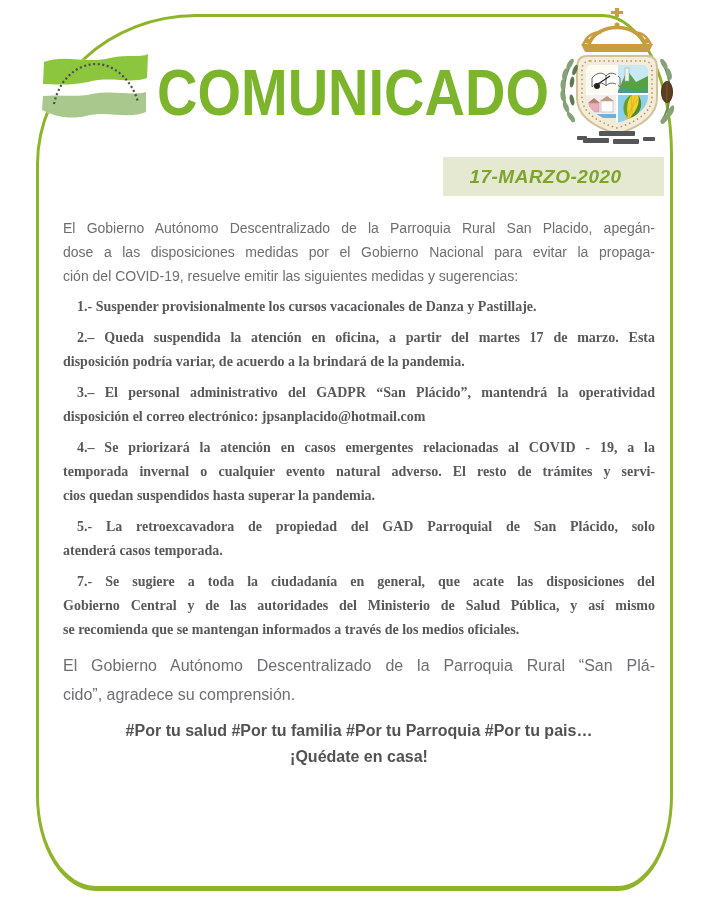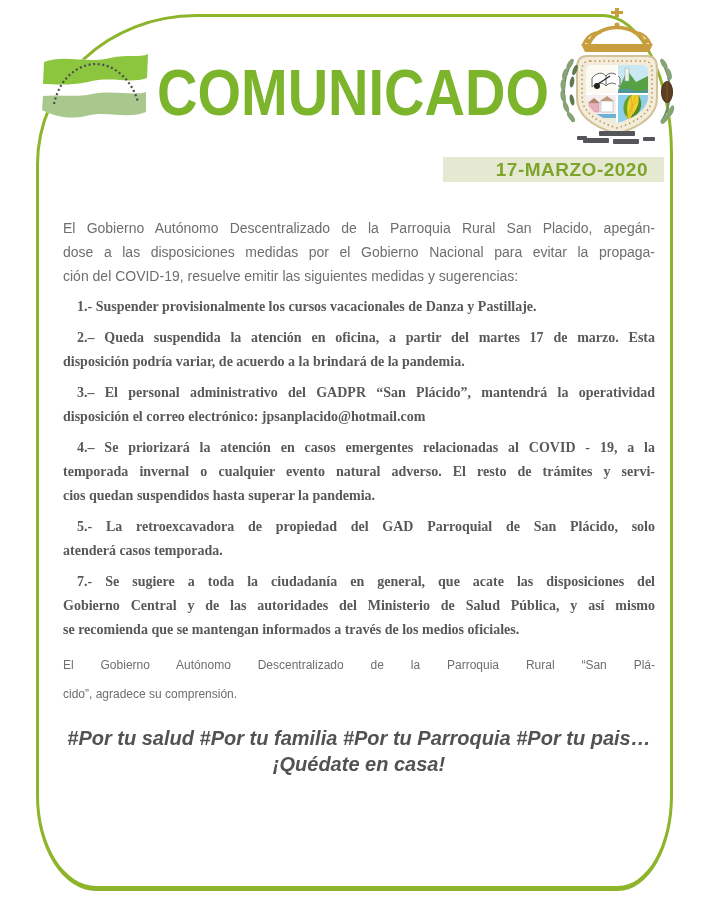--- a/index.html
+++ b/index.html
@@ -16,39 +16,40 @@
   }
   .flag{position:absolute;left:40px;top:50px;width:112px;height:76px;}
   .title{
     position:absolute;left:157px;top:61px;line-height:1;
     font-size:64px;font-weight:700;letter-spacing:0px;
     color:var(--title-green,#7cb42c);
     transform:scaleX(0.875);transform-origin:0 0;white-space:nowrap;
   }
   .crest{position:absolute;left:543px;top:8px;width:148px;height:136px;}
   .date-banner{
-    position:absolute;left:443px;top:157px;width:221px;height:25px;
+    position:absolute;left:443px;top:157px;width:221px;height:39px;
     box-sizing:border-box;background:var(--date-banner-bg,#e6e9d2);
-    display:flex;align-items:center;justify-content:flex-end;padding-right:16px;
+    display:flex;align-items:center;justify-content:center;padding-right:16px;
     font-size:19px;font-weight:700;letter-spacing:0.5px;
     color:var(--date-text-green,#7da42b);
+    font-style:italic;
   }
   .body-text{
     position:absolute;left:63px;top:216px;width:592px;
     font-size:14px;color:var(--body-text-gray,#6d6e71);
   }
   .para{margin:0 0 7px 0;}
   .line{line-height:24px;}
   .line.just{text-align:justify;text-align-last:justify;}
   .para.item{font-weight:700;color:var(--body-bold-gray,#57585a);font-family:Liberation Serif, serif;}
   .para.item .line.first{text-indent:14px;}
-  .para.closing{margin-top:9px;font-size:12px;}
+  .para.closing{margin-top:9px;font-size:16px;}
   .para.closing .line{line-height:29px;}
   .para.hashtag{
-    margin-top:16px;font-size:20px;font-weight:700;font-style:italic;
+    margin-top:9px;font-size:16px;font-weight:700;
     color:var(--hashtag-gray,#515254);
   }
   .para.hashtag .line{text-align:center;text-align-last:center;text-indent:0;line-height:26px;}
 </style>
 </head>
 <body>
 
 <div class="page">
 
   <div class="frame"></div>

